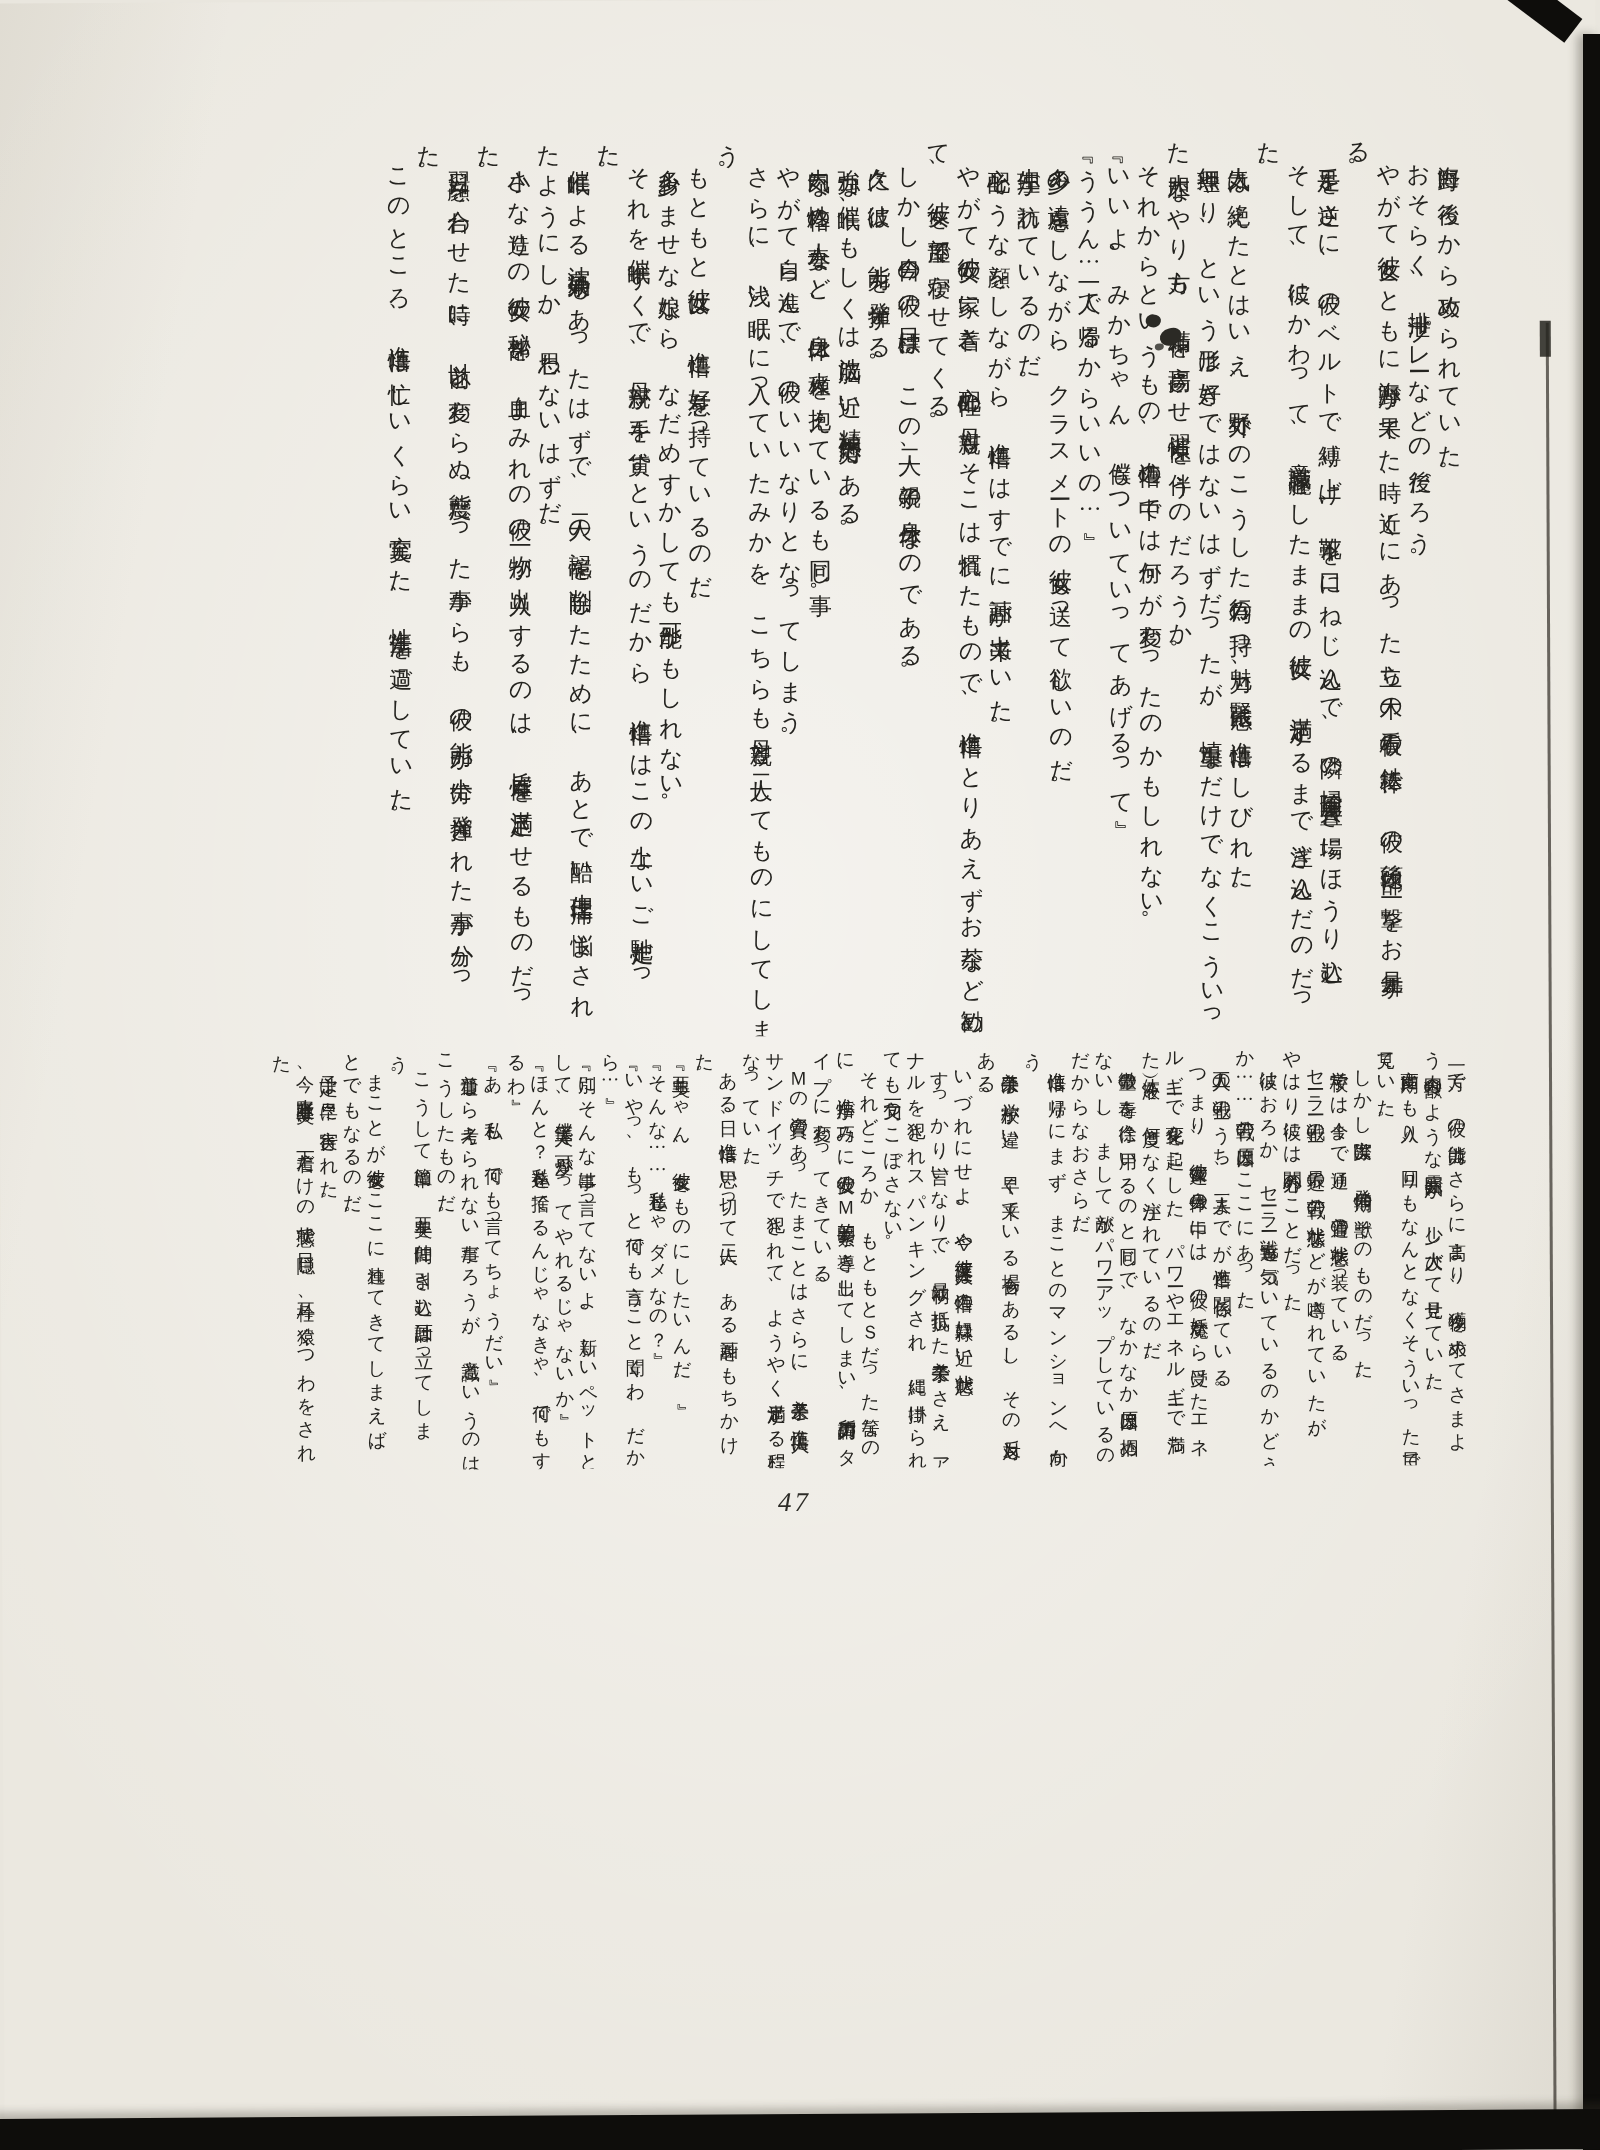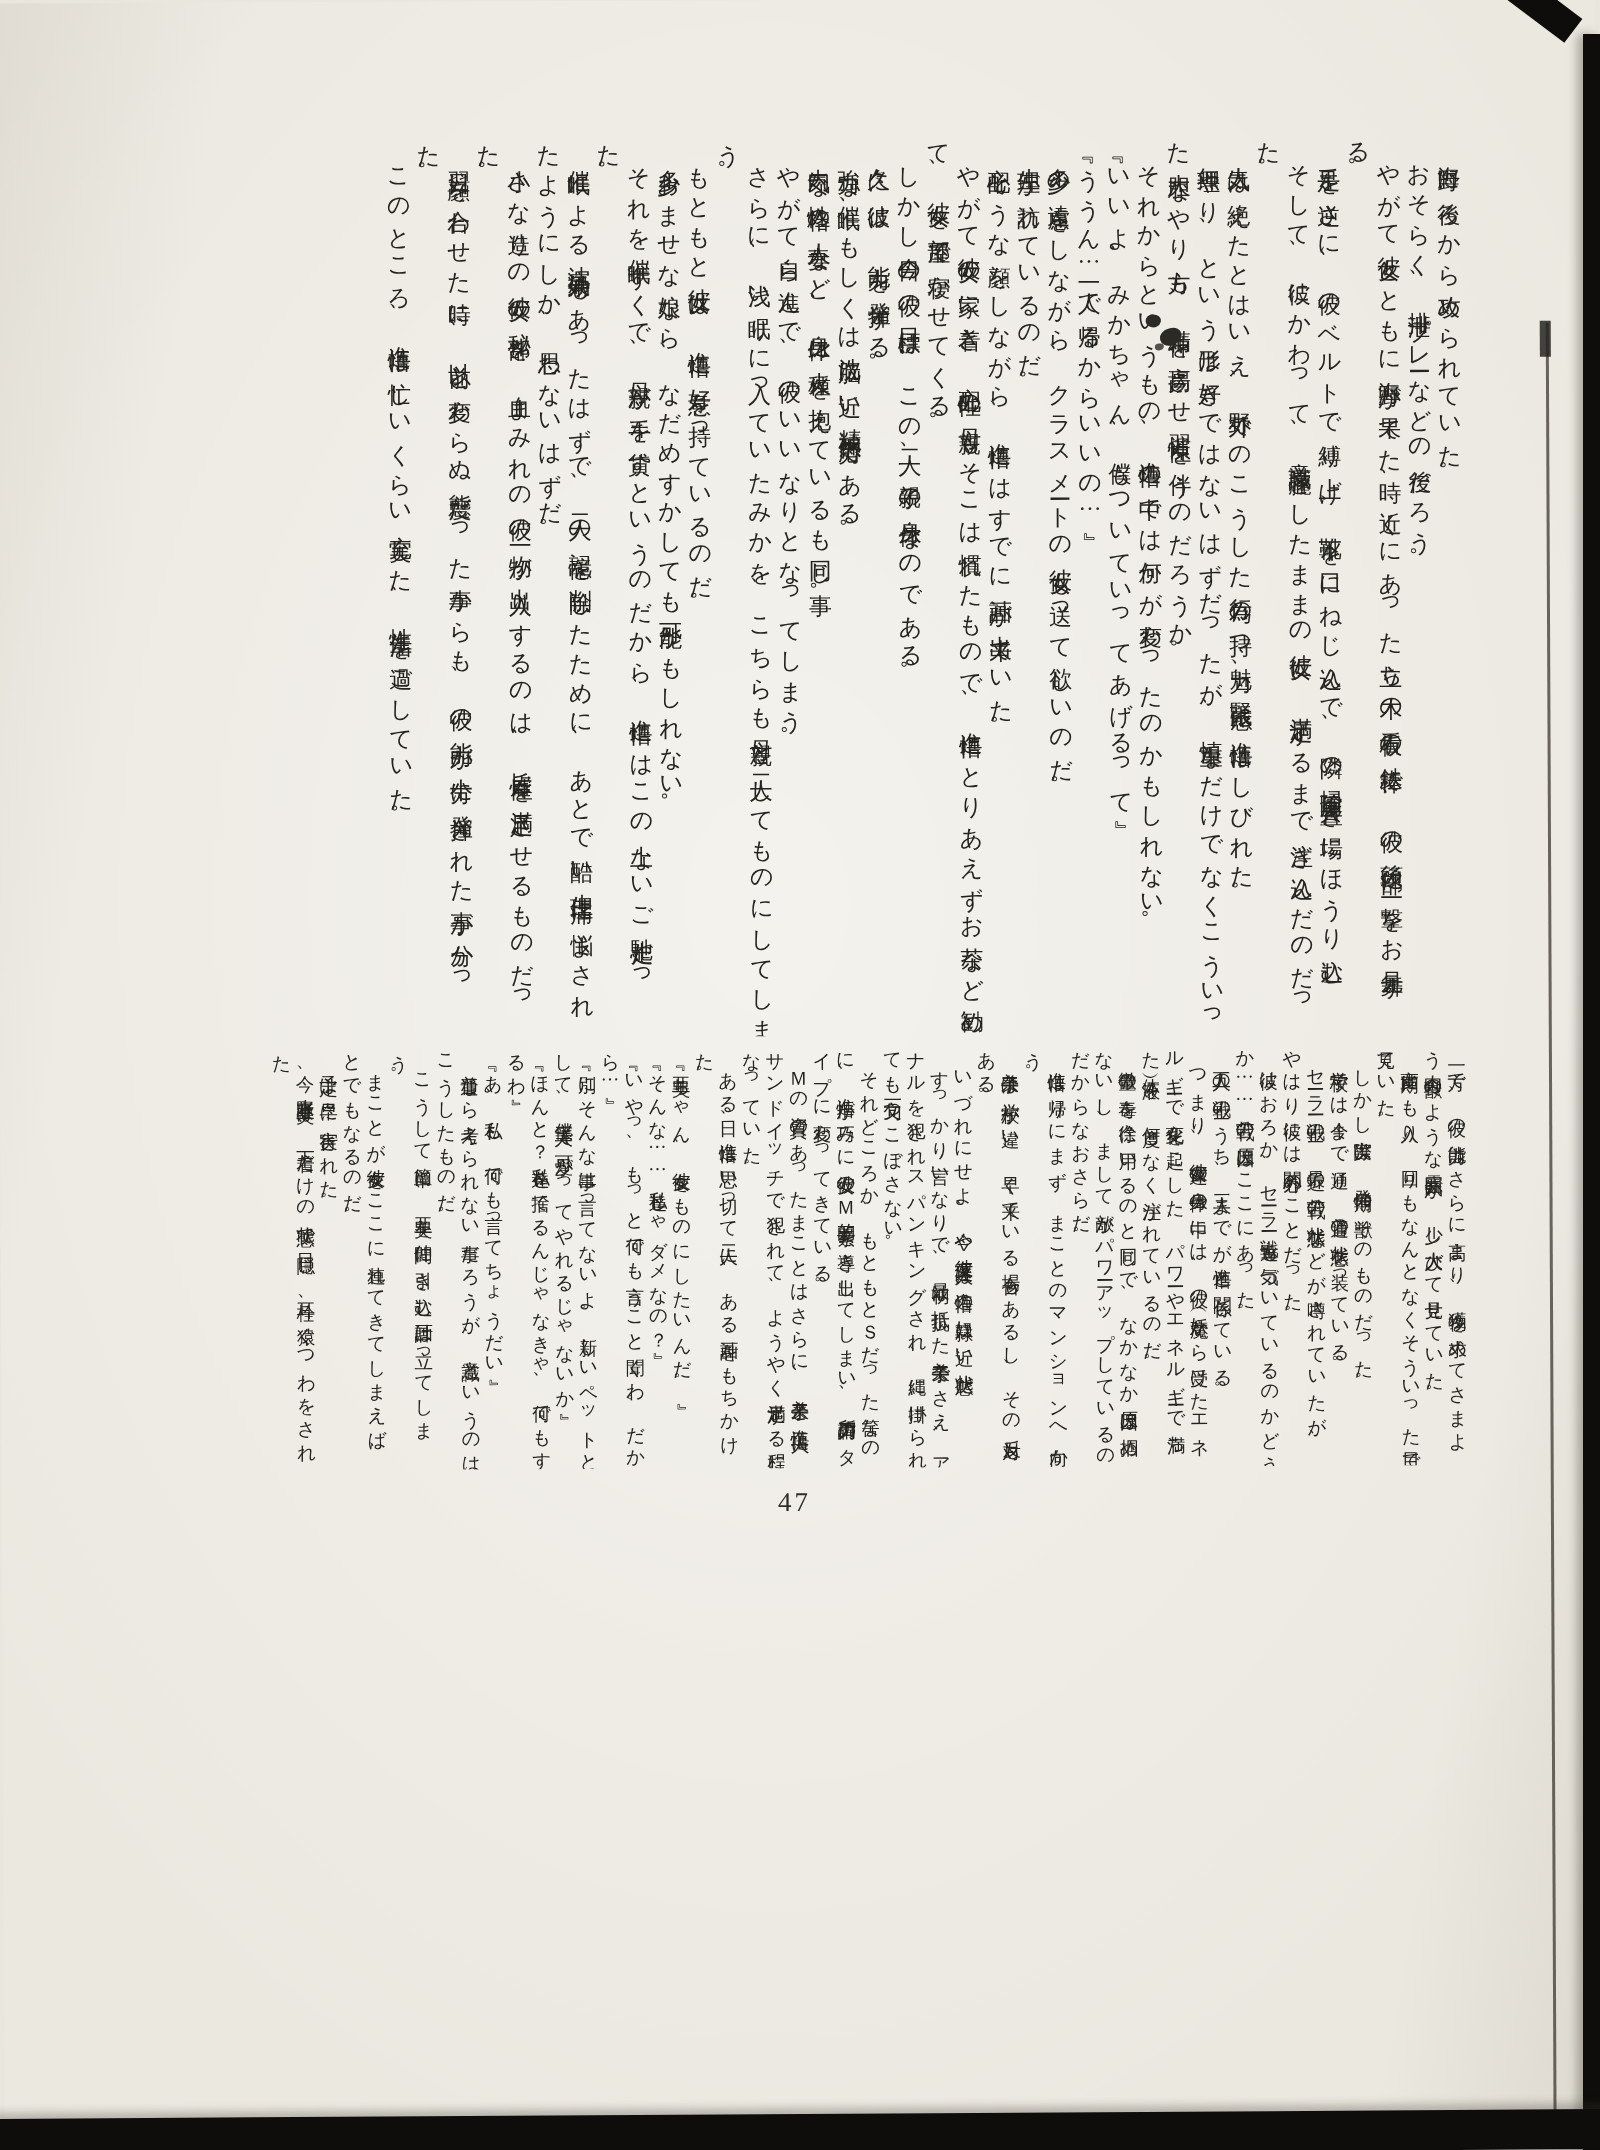--- a/index.html
+++ b/index.html
@@ -30,21 +30,21 @@
     font-size:23px;line-height:30px;letter-spacing:3.5px;
     font-weight:500;
   }
   .block-lower{
     top:1040px;right:133px;width:1332px;height:428px;
     font-size:18.5px;line-height:23.5px;letter-spacing:2.2px;
     font-weight:500;
   }
   .page-number{
     position:absolute;top:1487px;left:776px;
-    font-size:27px;letter-spacing:3px;color:#2d2c27;
+    font-size:27px;letter-spacing:3px;color:#2d2c27;font-style:italic;
   }
   
   .edge-right{
     position:absolute;top:34px;right:0;width:17px;height:2116px;
     background:#0e0d0b;
     box-shadow:-6px 0 10px rgba(60,56,48,.35);
   }
   .edge-bottom{
     position:absolute;left:-8px;bottom:-4px;width:1620px;height:40px;
     background:#0e0d0b;

